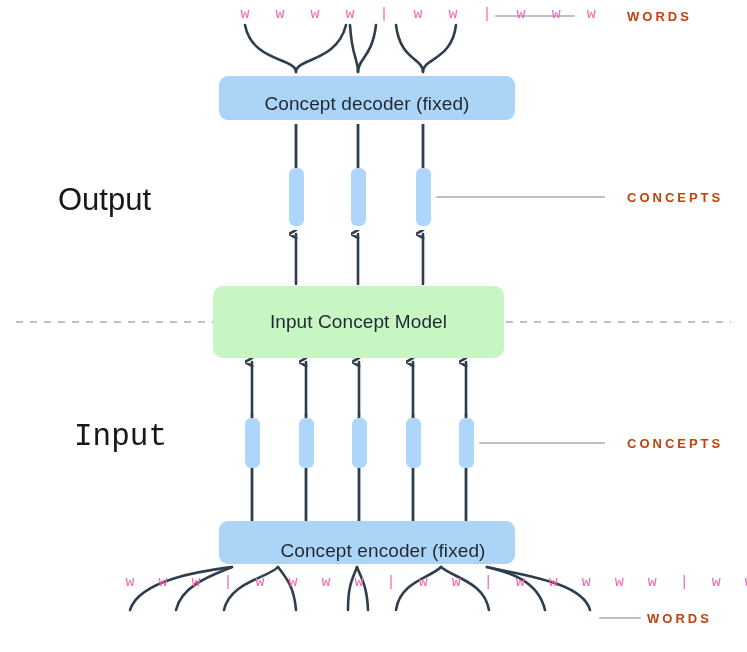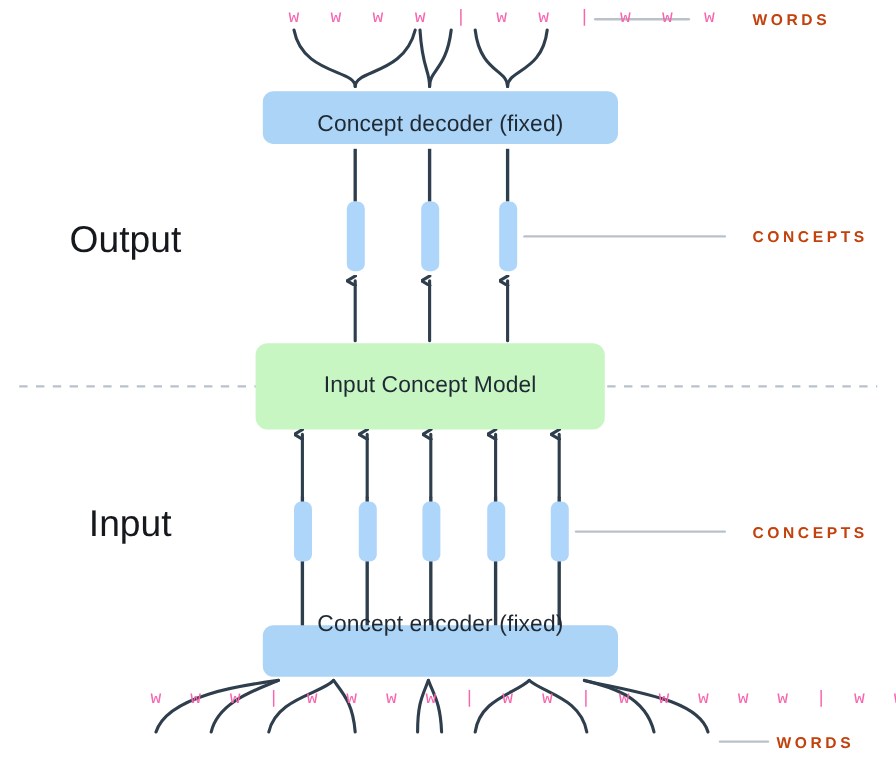--- a/index.html
+++ b/index.html
@@ -184,25 +184,25 @@
   <div class="axis-label" style="left:627px; top:9px;">WORDS</div>
 
   <div class="box-label" style="left:219px; top:76px; width:296px; height:56px;">Concept decoder (fixed)</div>
 
   <div class="side-label" style="left:58px; top:182px;">Output</div>
 
   <div class="axis-label" style="left:627px; top:190px;">CONCEPTS</div>
 
   <div class="box-label" style="left:213px; top:286px; width:291px; height:72px;">Input Concept Model</div>
 
-  <div class="side-label" style="left:74px; top:419px;">Input</div>
+  <div class="side-label" style="left:74px; top:419px;font-family:Liberation Mono, monospace;">Input</div>
 
   <div class="axis-label" style="left:627px; top:436px;">CONCEPTS</div>
 
-  <div class="box-label" style="left:219px; top:499px; width:296px; height:43px;">Concept encoder (fixed)</div>
+  <div class="box-label" style="left:219px; top:529px; width:296px; height:43px;padding-left:16px;">Concept encoder (fixed)</div>
 
   <div class="word-row" style="left:118px; top:574px; width:500px;">
     <span class="wtok" style="width:24px">w</span>
     <span class="wtok" style="width:24px">w</span>
     <span class="wtok" style="width:24px">w</span>
     <span class="wtok sep" style="width:22px">|</span>
     <span class="wtok" style="width:24px">w</span>
     <span class="wtok" style="width:24px">w</span>
     <span class="wtok" style="width:24px">w</span>
     <span class="wtok" style="width:24px">w</span>

